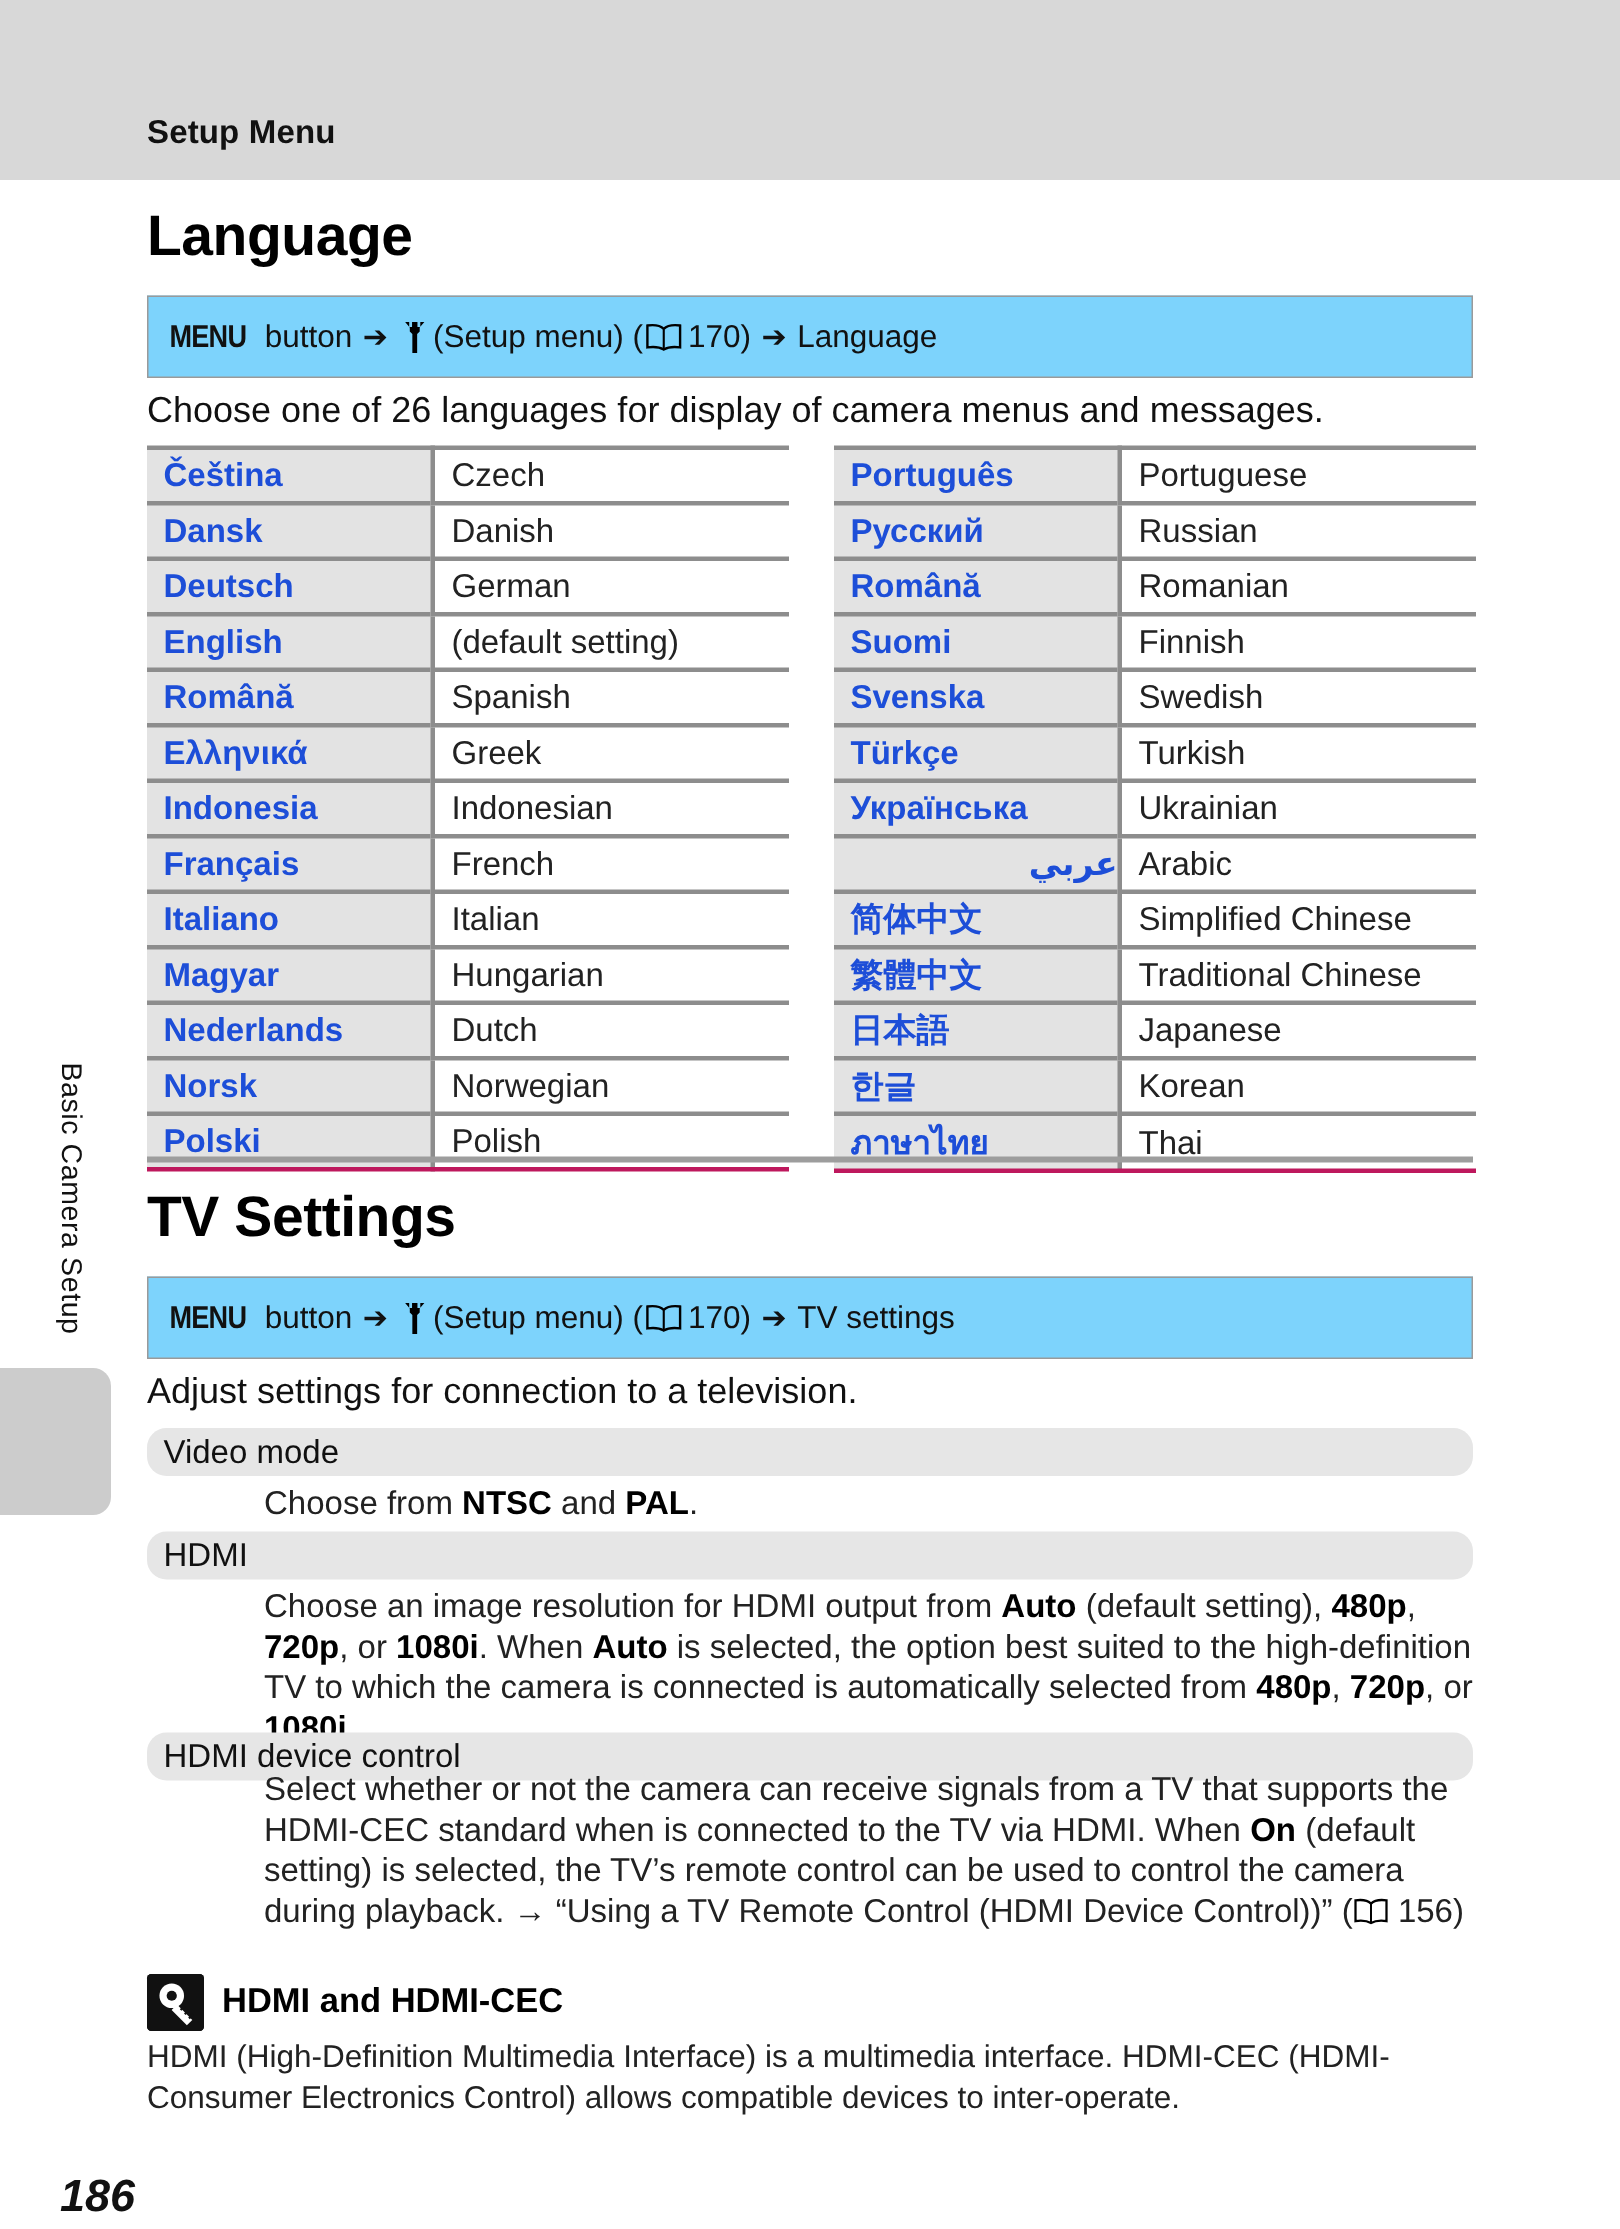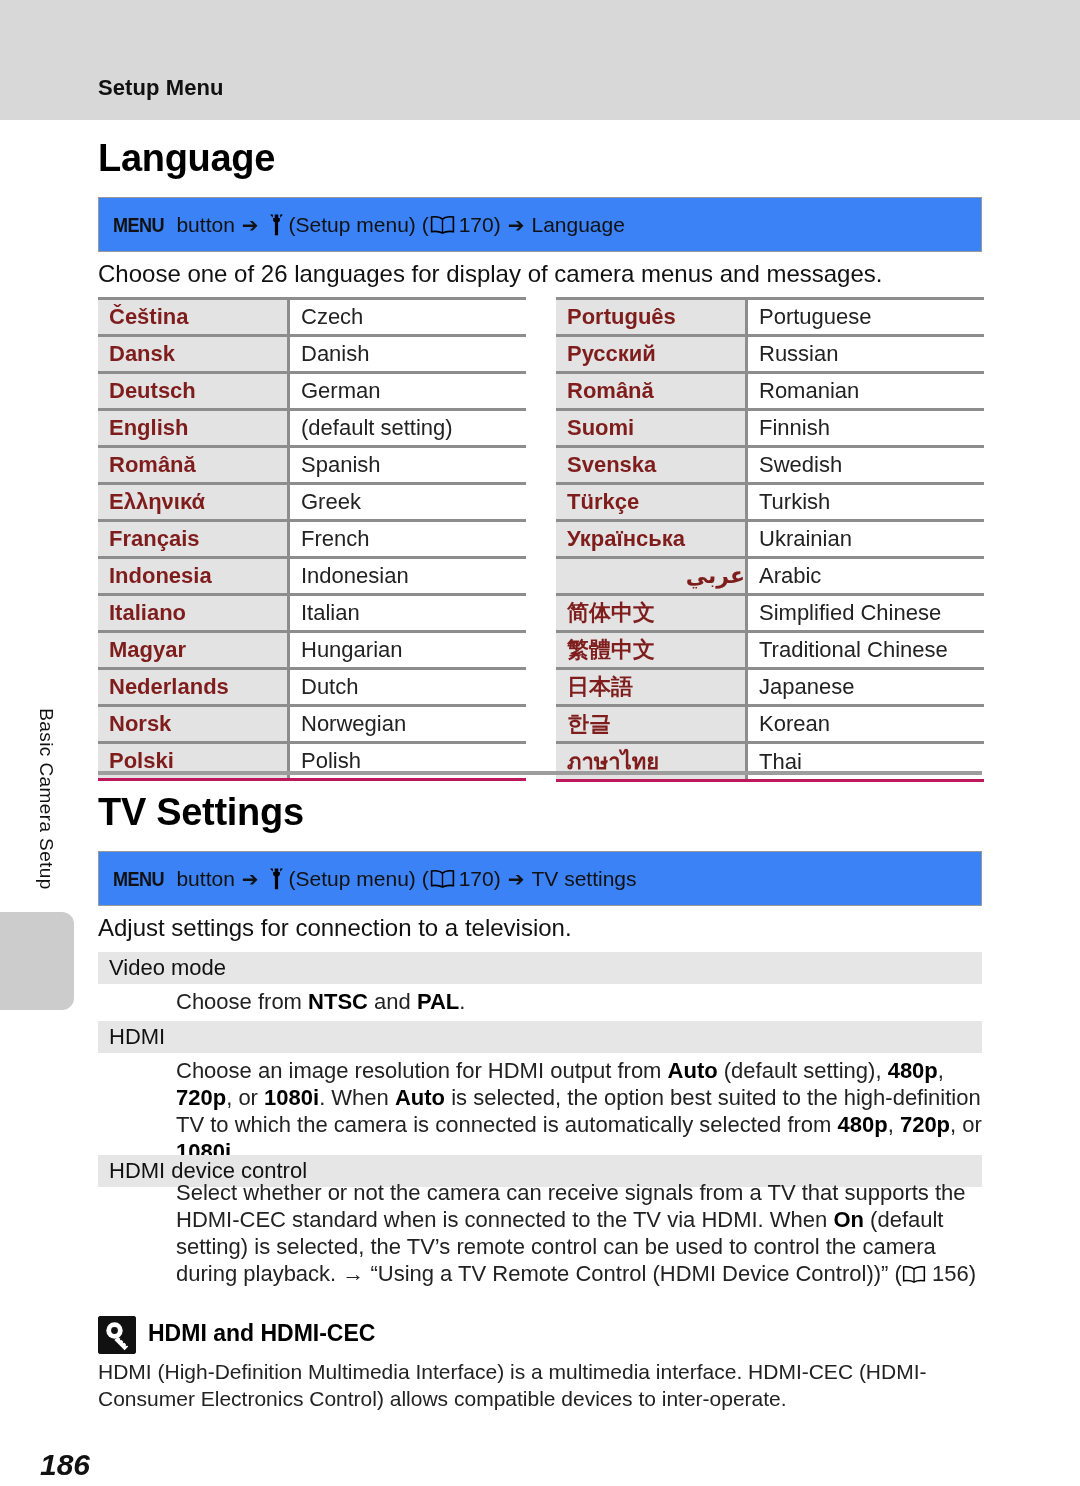--- a/index.html
+++ b/index.html
@@ -44,21 +44,21 @@
   h1.sec{
     position:absolute;
     font-size:38px;font-weight:700;color:#000;letter-spacing:-.3px;margin:0;
   }
   #h-language{left:98px;top:137px;}
   #h-tvsettings{left:98px;top:791px;}
 
   
   .pathbox{
     position:absolute;left:98px;width:884px;height:55px;
-    border:1px solid #9a9a9a;background:#3b82f6;
+    border:1px solid #9a9a9a;background:#7dd3fc;
     box-sizing:border-box;
     display:flex;align-items:center;
   }
   #path-language{top:197px;}
   #path-tv{top:851px;}
   .pathtext{
     padding-left:14px;font-size:21px;color:#111;white-space:nowrap;
     display:flex;align-items:center;gap:0px;
   }
   .kw-menu{
@@ -85,40 +85,40 @@
   }
   #lang-left{left:98px;width:428px;}
   #lang-right{left:556px;width:428px;}
   .lang-table td{
     height:34px;padding:0 0 0 11px;vertical-align:middle;
     border-top:3px solid #8d8d8d;
     font-size:22px;
   }
   .lang-table tr:last-child td{border-bottom:3px solid #be185d;}
   .lang-table td.native{
-    width:178px;background:#e3e3e3;font-weight:700;color:#7f1d1d;
+    width:178px;background:#e3e3e3;font-weight:700;color:#1d4ed8;
     border-right:3px solid #8d8d8d;
   }
   .lang-table td.english{
     background:#ffffff;color:#222;font-weight:400;margin-top:16px;
   }
   .rtl{direction:rtl;unicode-bidi:bidi-override;}
 
   
   .hrule{
     position:absolute;left:98px;width:884px;height:4px;background:#9d9d9d;
   }
   #rule-mid{top:771px;}
 
   
   .greyhead{
     position:absolute;left:98px;width:884px;height:32px;
     background:#e6e6e6;box-sizing:border-box;
     display:flex;align-items:center;
-    padding-left:11px;font-size:22px;color:#111;
+    padding-left:11px;font-size:22px;color:#111;border-radius:13px;
   }
   #head-videomode{top:952px;}
   #head-hdmi{top:1021px;}
   #head-hdmidev{top:1143px;margin-top:12px;}
 
   .bodytext{
     position:absolute;left:176px;width:806px;
     font-size:22px;line-height:27px;color:#222;
   }
   #body-videomode{top:988px;}
@@ -206,26 +206,26 @@
         </tr>
         <tr>
           <td class="native">Română</td>
           <td class="english">Spanish</td>
         </tr>
         <tr>
           <td class="native">Ελληνικά</td>
           <td class="english">Greek</td>
         </tr>
         <tr>
+          <td class="native">Indonesia</td>
+          <td class="english">Indonesian</td>
+        </tr>
+        <tr>
           <td class="native">Français</td>
           <td class="english">French</td>
-        </tr>
-        <tr>
-          <td class="native">Indonesia</td>
-          <td class="english">Indonesian</td>
         </tr>
         <tr>
           <td class="native">Italiano</td>
           <td class="english">Italian</td>
         </tr>
         <tr>
           <td class="native">Magyar</td>
           <td class="english">Hungarian</td>
         </tr>
         <tr>

